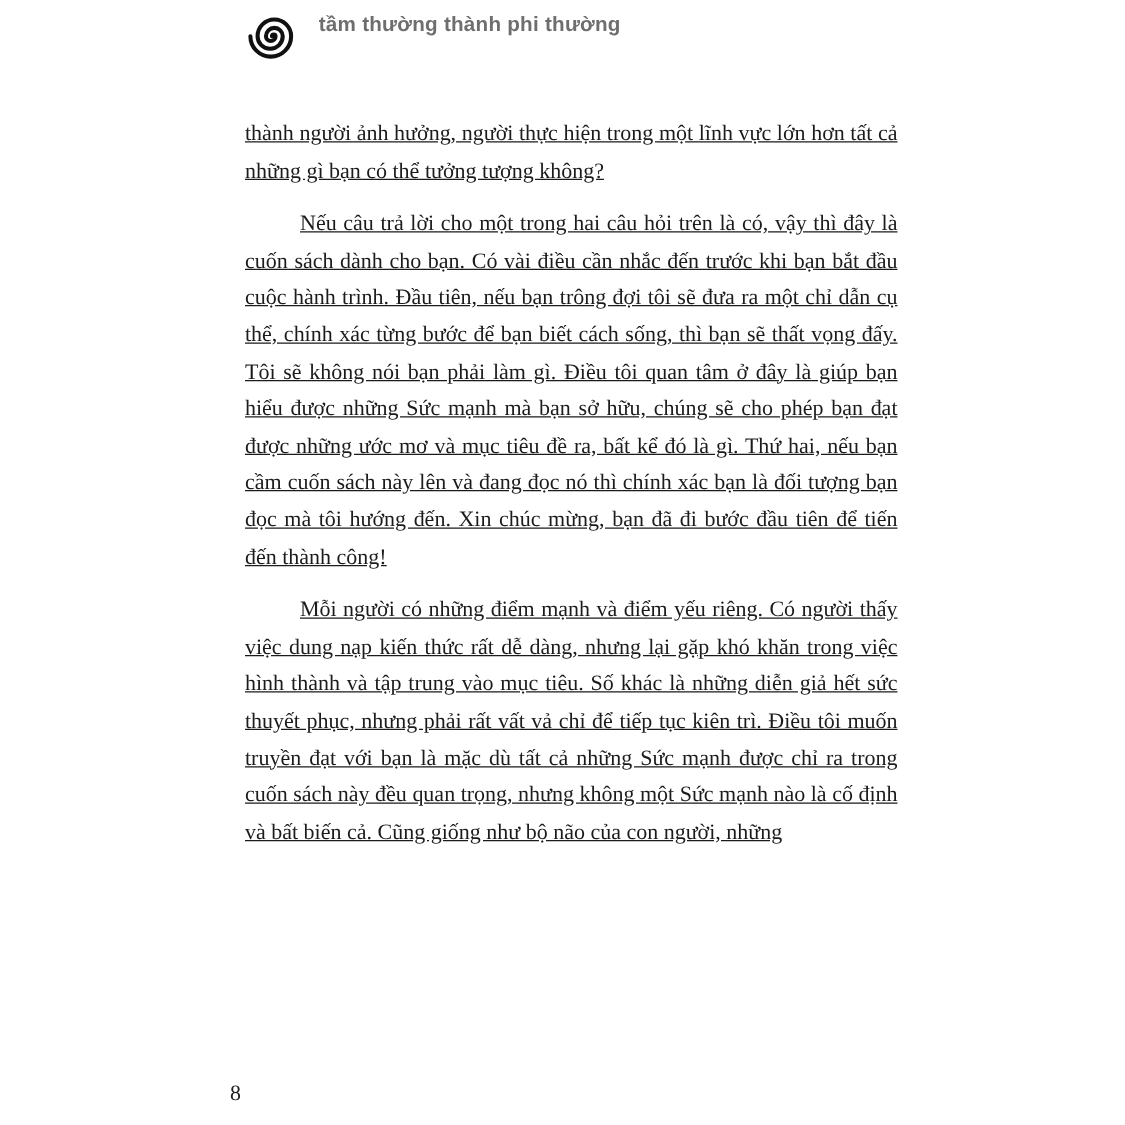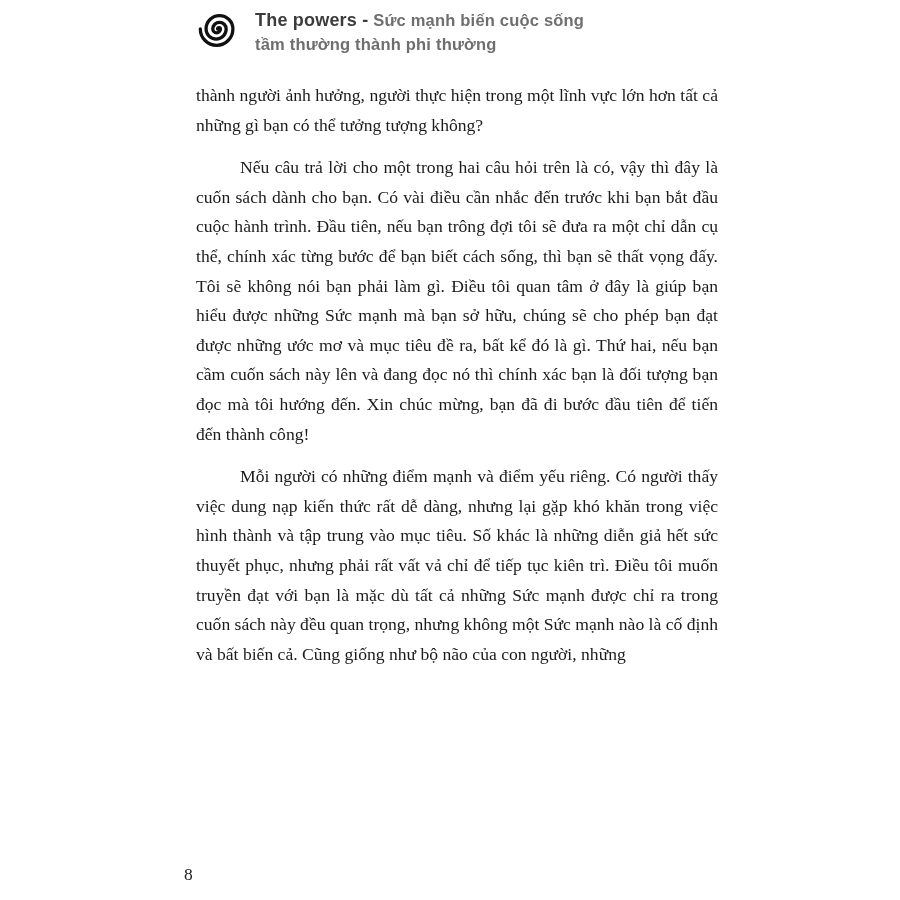--- a/index.html
+++ b/index.html
@@ -51,21 +51,22 @@
   .content {
     position: absolute;
     left: 196px;
     top: 80px;
     width: 522px;
     text-align: justify;
     font-size: 17.6px;
     line-height: 29.6px;
   }
   .content p {
-    margin: 1px 0 13px 0;
+    margin: 12px 0 13px 0;
+    text-decoration: underline;
   }
   .content p.indented {
     text-indent: 44px;
   }
 
   
   .page-number {
     position: absolute;
     left: 184px;
     top: 864px;
@@ -76,24 +77,20 @@
 </head>
 <body>
 
 <div class="page">
 
   <div class="header">
     <svg class="logo" viewBox="0 0 48 48" aria-hidden="true">
       <path d="M24 24 m-1.5 0 a1.5 1.5 0 0 1 3 0 a4 4 0 0 1 -8 0 a7 7 0 0 1 14 0 a10.5 10.5 0 0 1 -21 0 a14 14 0 0 1 28 0 a17 17 0 0 1 -34 0" fill="none" stroke="#111111" stroke-width="3.4" stroke-linecap="round"></path>
     </svg>
     <div class="title-block">
-      <div>
-        <span class="title-bold">The powers -</span>
-        <span>Sức mạnh biến cuộc sống</span>
-      </div>
       <div>tầm thường thành phi thường</div>
     </div>
   </div>
 
   <div class="content">
     <p>thành người ảnh hưởng, người thực hiện trong một lĩnh vực lớn hơn tất cả những gì bạn có thể tưởng tượng không?</p>
     <p class="indented">Nếu câu trả lời cho một trong hai câu hỏi trên là có, vậy thì đây là cuốn sách dành cho bạn. Có vài điều cần nhắc đến trước khi bạn bắt đầu cuộc hành trình. Đầu tiên, nếu bạn trông đợi tôi sẽ đưa ra một chỉ dẫn cụ thể, chính xác từng bước để bạn biết cách sống, thì bạn sẽ thất vọng đấy. Tôi sẽ không nói bạn phải làm gì. Điều tôi quan tâm ở đây là giúp bạn hiểu được những Sức mạnh mà bạn sở hữu, chúng sẽ cho phép bạn đạt được những ước mơ và mục tiêu đề ra, bất kể đó là gì. Thứ hai, nếu bạn cầm cuốn sách này lên và đang đọc nó thì chính xác bạn là đối tượng bạn đọc mà tôi hướng đến. Xin chúc mừng, bạn đã đi bước đầu tiên để tiến đến thành công!</p>
     <p class="indented">Mỗi người có những điểm mạnh và điểm yếu riêng. Có người thấy việc dung nạp kiến thức rất dễ dàng, nhưng lại gặp khó khăn trong việc hình thành và tập trung vào mục tiêu. Số khác là những diễn giả hết sức thuyết phục, nhưng phải rất vất vả chỉ để tiếp tục kiên trì. Điều tôi muốn truyền đạt với bạn là mặc dù tất cả những Sức mạnh được chỉ ra trong cuốn sách này đều quan trọng, nhưng không một Sức mạnh nào là cố định và bất biến cả. Cũng giống như bộ não của con người, những</p>
   </div>
 

